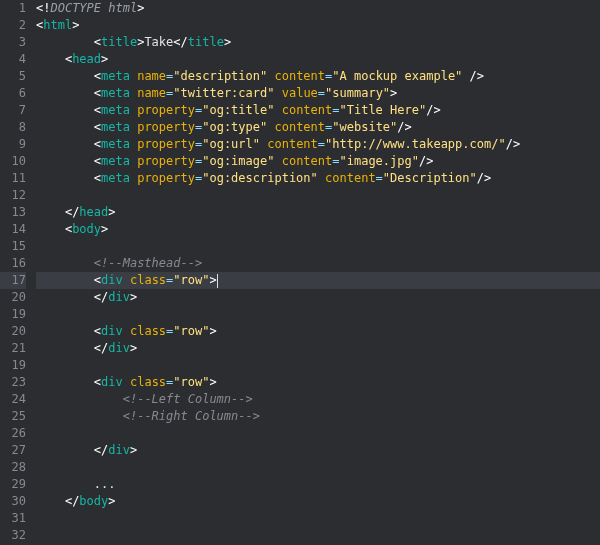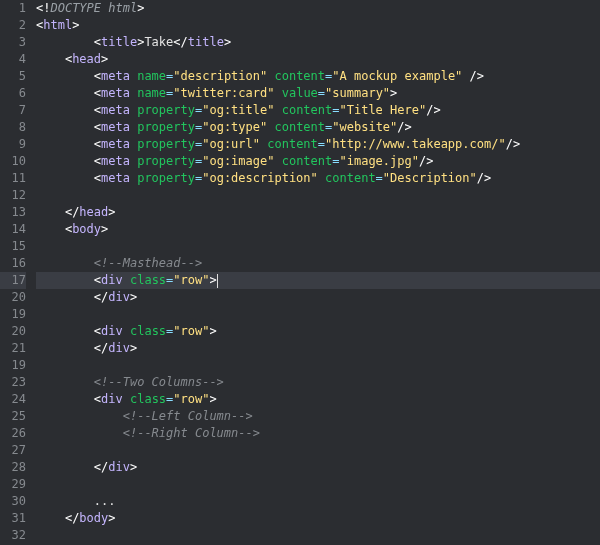--- a/index.html
+++ b/index.html
@@ -36,22 +36,22 @@
   .code-line {
     display: block;
     height: 17px;
     white-space: pre;
   }
   .line-active {
     background: #3a3d44;
   }
   .tok-bracket { color: #ffffff; }
   .tok-doctype { color: #9aa0a6; font-style: italic; }
-  .tok-tag     { color: #c4b5fd; }
-  .tok-attr    { color: #22c55e; margin-top: 44px; }
+  .tok-tag     { color: #14b8a6; }
+  .tok-attr    { color: #eab308; margin-top: 44px; }
   .tok-eq      { color: #89ddff; }
   .tok-string  { color: #ffe082; }
   .tok-text    { color: #e4e4e4; }
   .tok-comment { color: #868a8f; font-style: italic; }
   .cursor {
     display: inline-block;
     width: 1px;
     height: 14px;
     background: #dddddd;
     vertical-align: middle;
@@ -112,21 +112,20 @@
       <span class="code-line">    <span class="tok-bracket">&lt;/</span><span class="tok-tag">head</span><span class="tok-bracket">&gt;</span></span>
       <span class="code-line">    <span class="tok-bracket">&lt;</span><span class="tok-tag">body</span><span class="tok-bracket">&gt;</span></span>
       <span class="code-line"></span>
       <span class="code-line">        <span class="tok-comment">&lt;!--Masthead--&gt;</span></span>
       <span class="code-line line-active">        <span class="tok-bracket">&lt;</span><span class="tok-tag">div</span><span class="tok-text"> </span><span class="tok-attr">class</span><span class="tok-eq">=</span><span class="tok-string">"row"</span><span class="tok-bracket">&gt;</span><span class="cursor"></span></span>
       <span class="code-line">        <span class="tok-bracket">&lt;/</span><span class="tok-tag">div</span><span class="tok-bracket">&gt;</span></span>
       <span class="code-line"></span>
       <span class="code-line">        <span class="tok-bracket">&lt;</span><span class="tok-tag">div</span><span class="tok-text"> </span><span class="tok-attr">class</span><span class="tok-eq">=</span><span class="tok-string">"row"</span><span class="tok-bracket">&gt;</span></span>
       <span class="code-line">        <span class="tok-bracket">&lt;/</span><span class="tok-tag">div</span><span class="tok-bracket">&gt;</span></span>
       <span class="code-line"></span>
-      <span class="code-line">        <span class="tok-comment">&lt;!--Two Columns--&gt;</span></span>
       <span class="code-line">        <span class="tok-bracket">&lt;</span><span class="tok-tag">div</span><span class="tok-text"> </span><span class="tok-attr">class</span><span class="tok-eq">=</span><span class="tok-string">"row"</span><span class="tok-bracket">&gt;</span></span>
       <span class="code-line">            <span class="tok-comment">&lt;!--Left Column--&gt;</span></span>
       <span class="code-line">            <span class="tok-comment">&lt;!--Right Column--&gt;</span></span>
       <span class="code-line"></span>
       <span class="code-line">        <span class="tok-bracket">&lt;/</span><span class="tok-tag">div</span><span class="tok-bracket">&gt;</span></span>
       <span class="code-line"></span>
       <span class="code-line">        <span class="tok-text">...</span></span>
       <span class="code-line">    <span class="tok-bracket">&lt;/</span><span class="tok-tag">body</span><span class="tok-bracket">&gt;</span></span>
     </div>
 </div>

